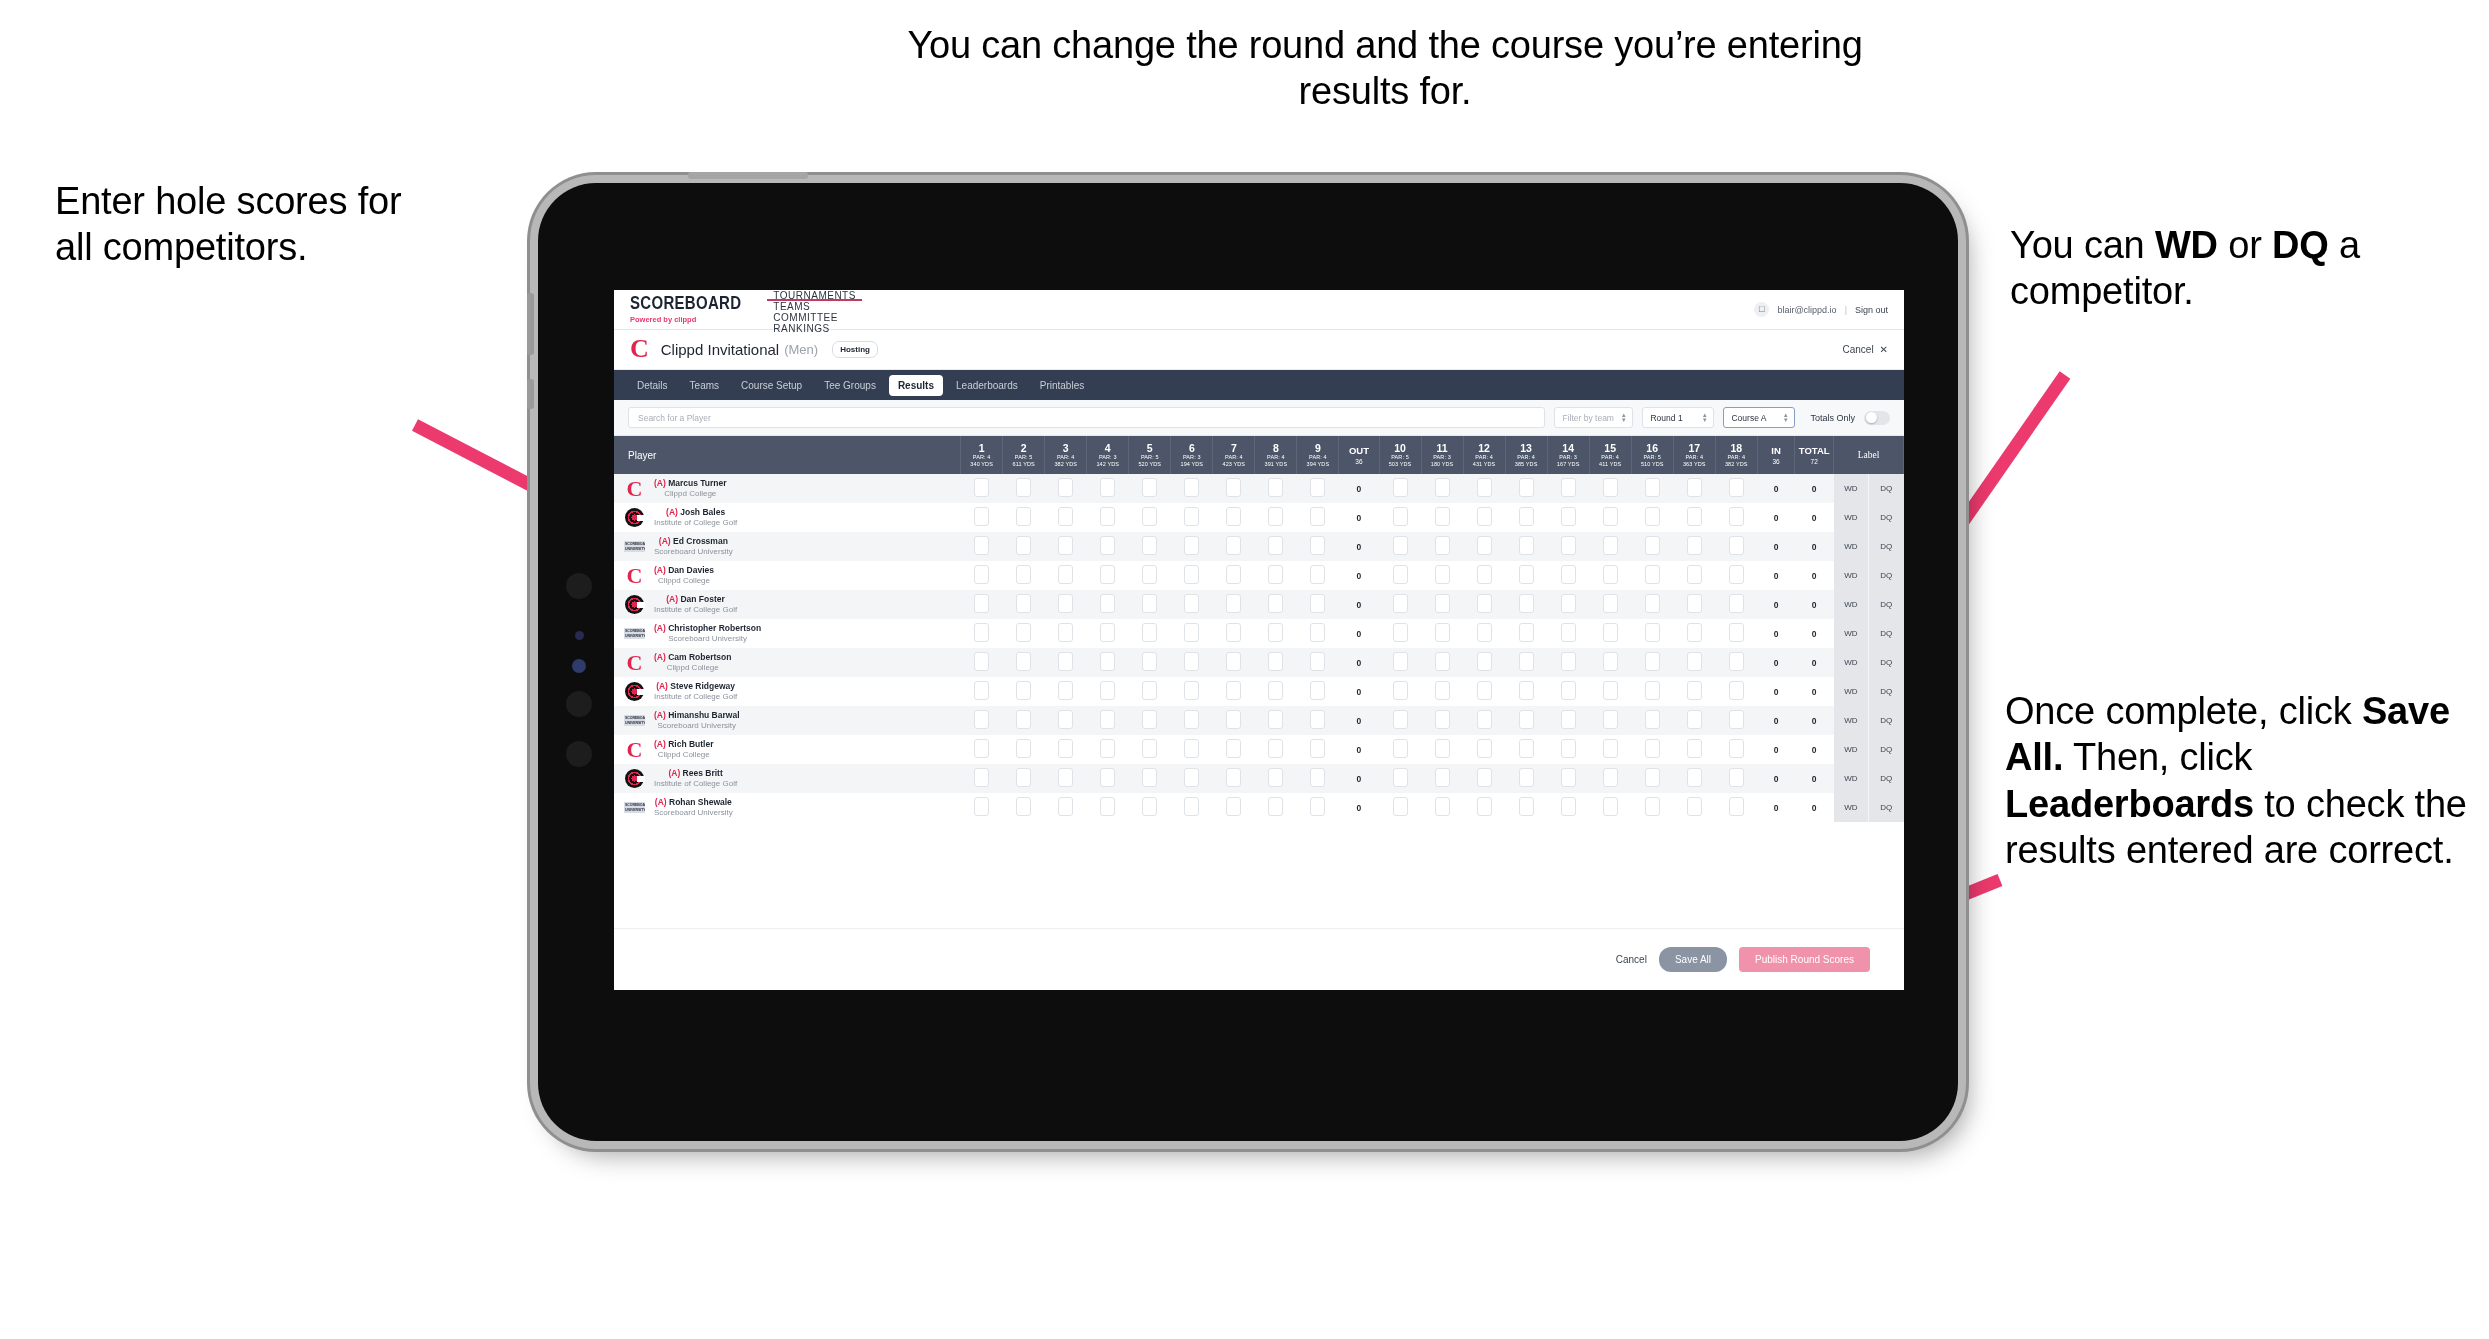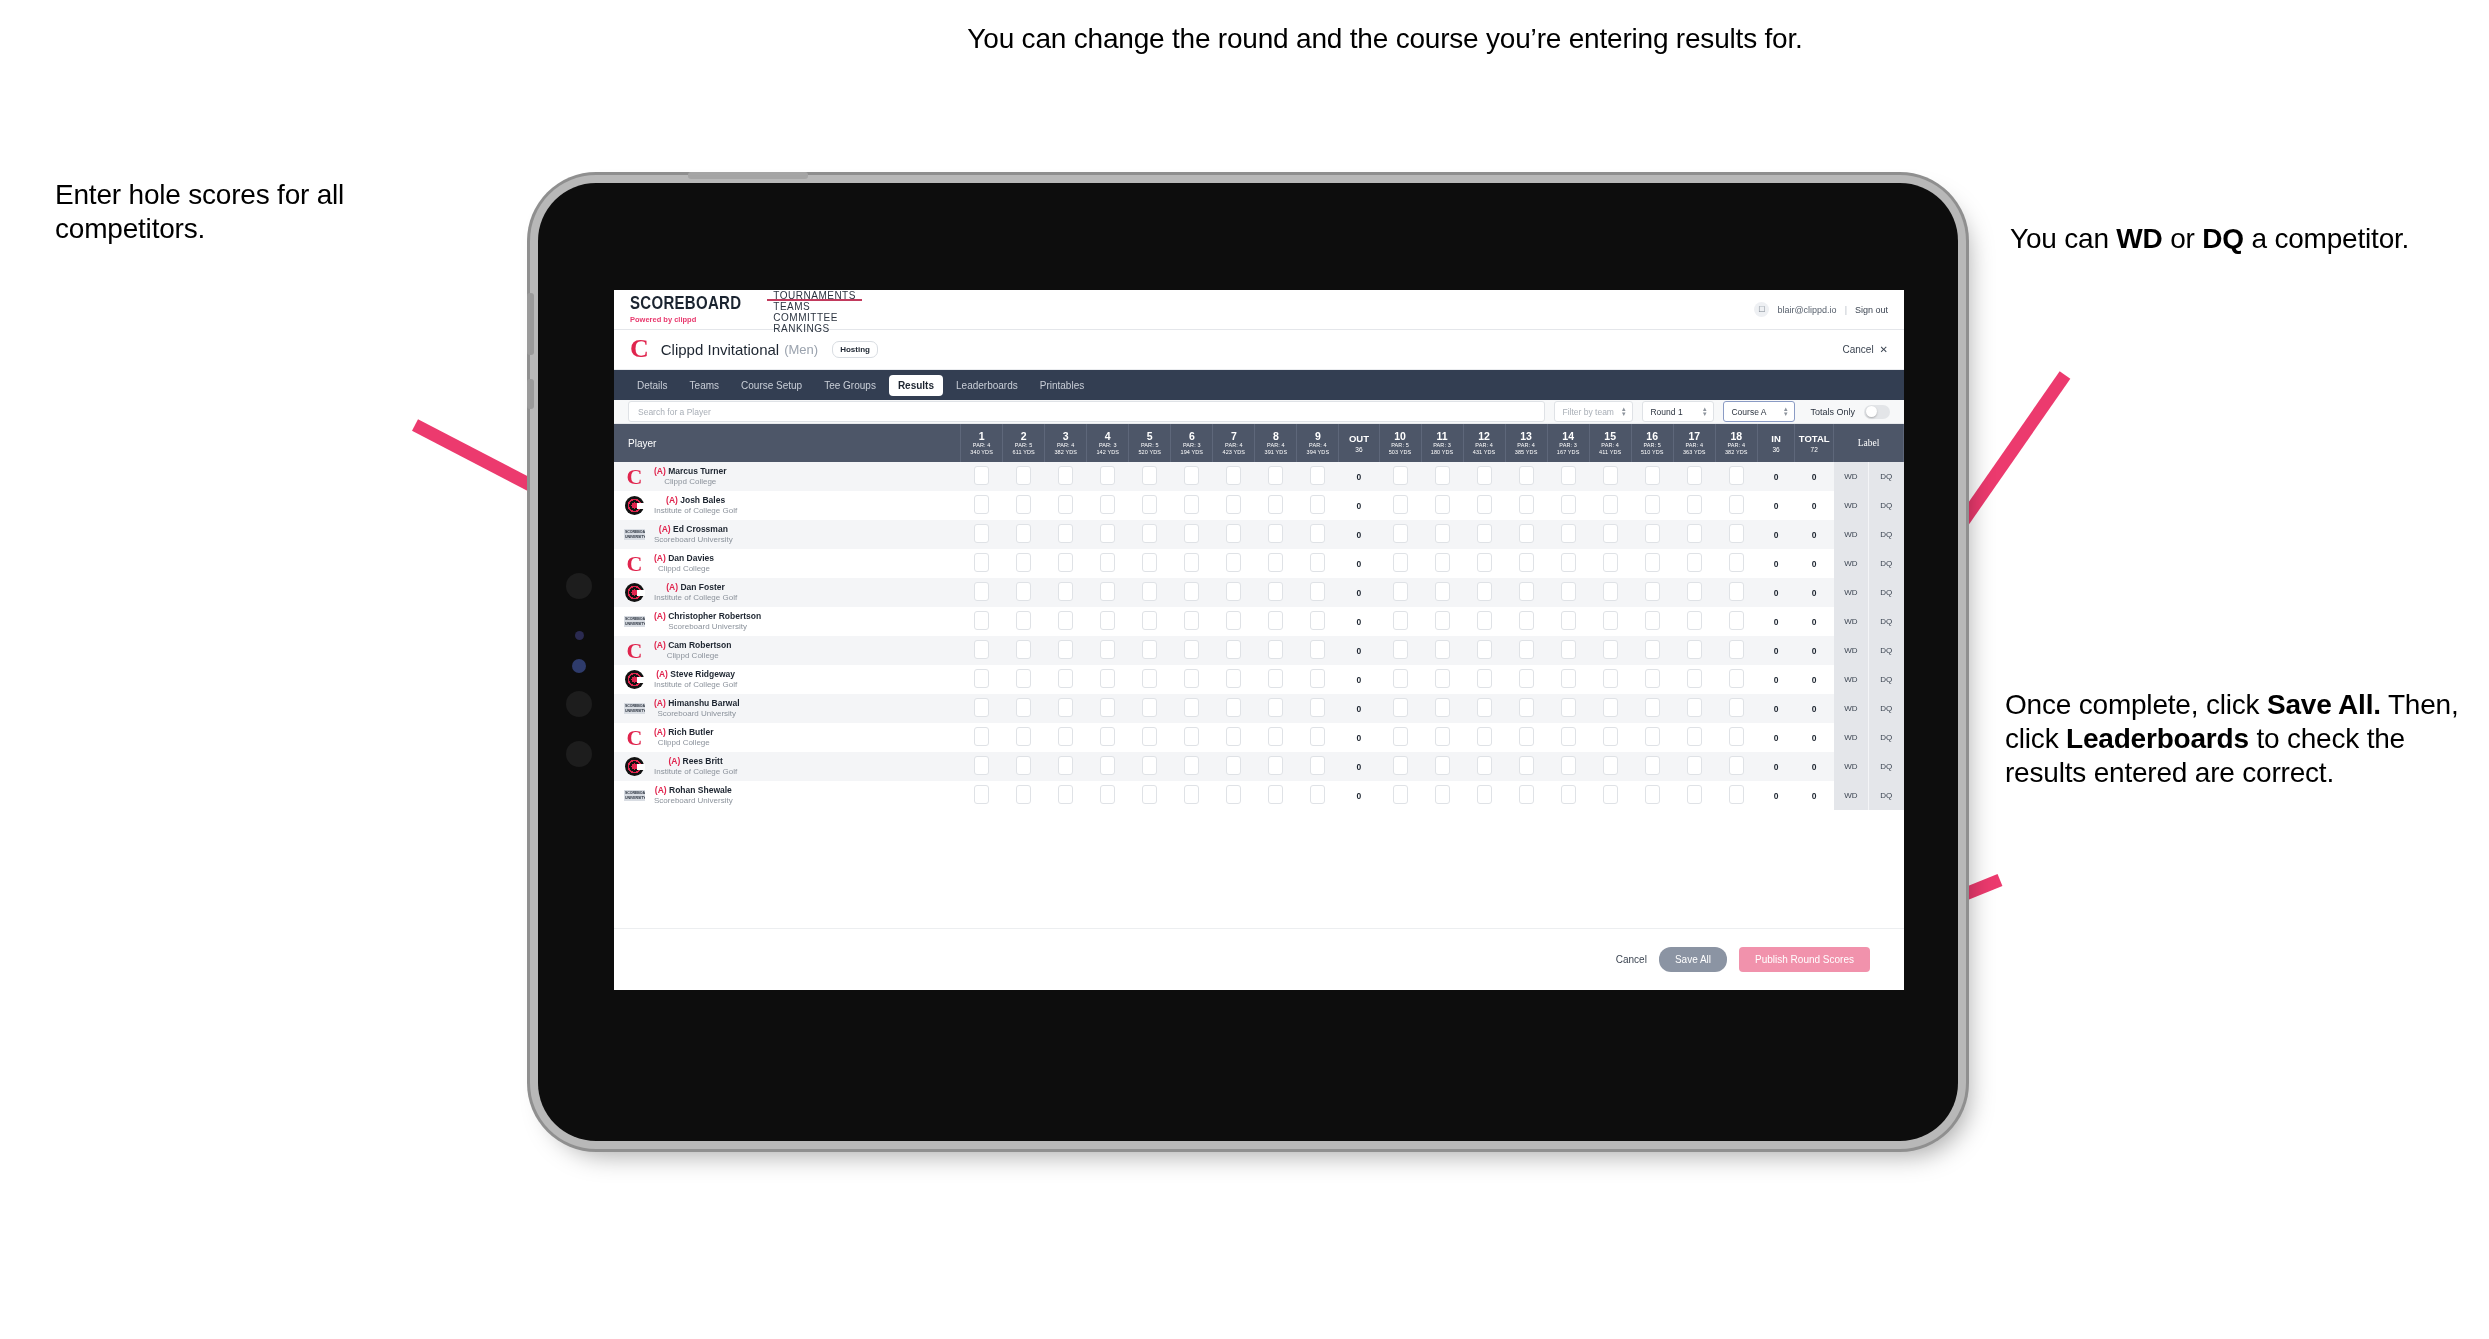--- a/index.html
+++ b/index.html
@@ -7,21 +7,21 @@
   body {
     background:#ffffff;
     font-family:"Liberation Sans", sans-serif;
     position:relative;
   }
 
   
   .anno {
     position:absolute;
     color:#000;
-    font-size:28px;
+    font-size:38px;
     line-height:1.22;
     font-family:"Liberation Sans", sans-serif;
     letter-spacing:-0.2px;
   }
   .anno b { font-weight:bold; }
   #anno-left   { left:55px;  top:178px; width:380px; }
   #anno-top    { left:905px; top:22px;  width:960px; text-align:center;}
   #anno-wd     { left:2010px;top:222px; width:470px; }
   #anno-save   { left:2005px;top:688px; width:480px; }
 
@@ -118,21 +118,21 @@
   .sectabs {
     height:30px; background:#333e52; display:flex; align-items:center; padding:0 14px; gap:4px;
   }
   .sectab {
     font-size:10px; color:#c9ced7; padding:5px 9px; border-radius:4px; cursor:pointer;
   }
   .sectab.active { background:#fff; color:#1d2530; font-weight:bold; }
 
   
   .filterbar {
-    height:24px; background:#f7f8f9; display:flex; align-items:center;
+    height:36px; background:#f7f8f9; display:flex; align-items:center;
     padding:0 14px; gap:9px; border-bottom:1px solid #e7e9ec;
   }
   .search-box {
     flex:1; height:21px; background:#fff; border:1px solid #dfe2e6; border-radius:3px;
     display:flex; align-items:center; padding:0 9px; font-size:8.5px; color:#a8aeb6;
   }
   .sel {
     height:21px; min-width:72px; background:#fff; border:1px solid #dfe2e6; border-radius:3px;
     display:flex; align-items:center; justify-content:space-between; padding:0 7px;
     font-size:8.5px; color:#2c3440; cursor:pointer; gap:8px;

